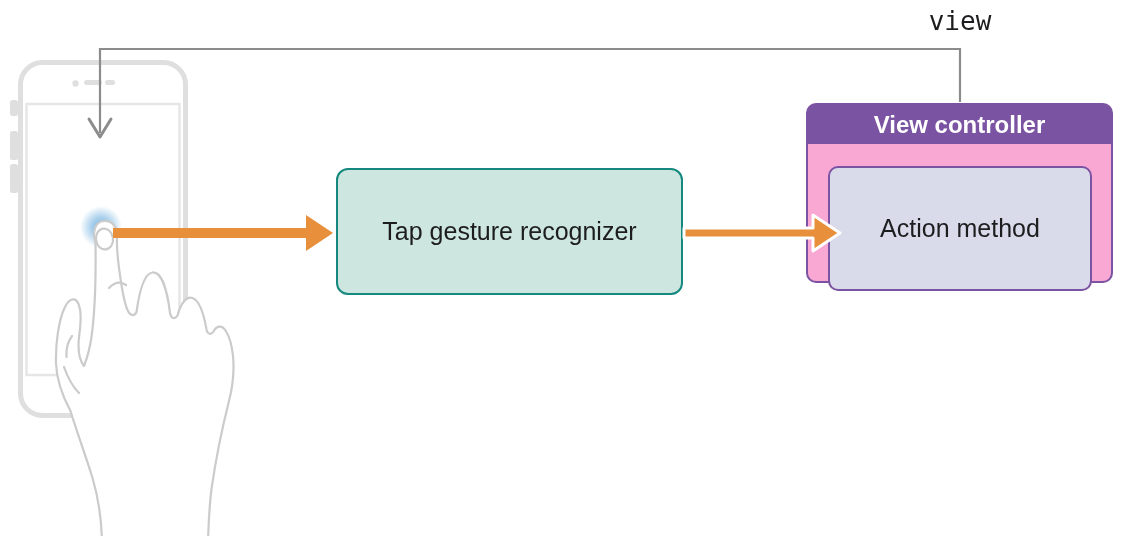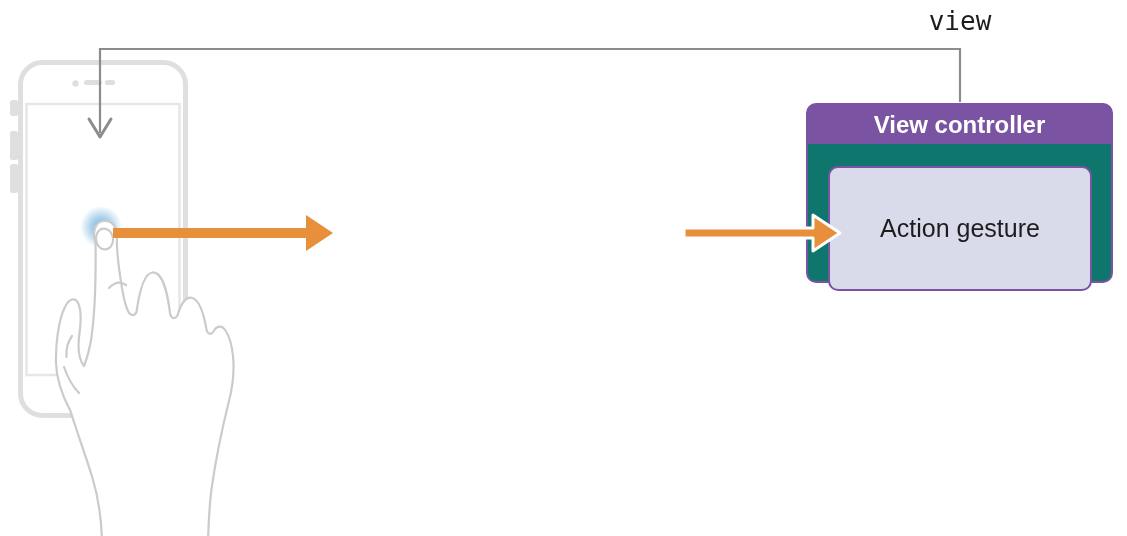--- a/index.html
+++ b/index.html
@@ -56,21 +56,21 @@
     display: flex; align-items: center; justify-content: center;
     font-size: 25px;
     color: var(--text-dark, #1d1d1f);
     z-index: 2;
   }
   .vc-box {
     position: absolute;
     left: 806px; top: 103px;
     width: 307px; height: 180px;
     box-sizing: border-box;
-    background: #0f766e;
+    background: #f9a8d4;
     border: 2.5px solid var(--purple, #7b53a3);
     border-radius: 10px;
     z-index: 2;
   }
   .vc-header {
     position: absolute;
     left: 0; top: 0; right: 0;
     height: 39px;
     background: var(--purple, #7b53a3);
     border-radius: 6px 6px 0 0;
@@ -157,27 +157,30 @@
     </g>
 
     <g>
       <path class="connector" d="M 100 133 L 100 49 L 960 49 L 960 102"></path>
       <path class="chevron" d="M 89 119 L 100 137 L 111 119"></path>
     </g>
   </svg>
 
   <div class="view-label">view</div>
 
+  <div class="tap-box">
+    <span>Tap gesture recognizer</span>
+  </div>
 
   <div class="vc-box">
     <div class="vc-header">
       <span>View controller</span>
     </div>
     <div class="action-box">
-      <span>Action gesture</span>
+      <span>Action method</span>
     </div>
   </div>
 
   <svg class="layer arrows" viewBox="0 0 1127 536">
     <polygon class="arrow" points="113,228 306,228 306,215 333,233 306,251 306,238 113,238"></polygon>
     <polygon class="arrow haloed" points="684,228 813,228 813,215 840,233 813,251 813,238 684,238"></polygon>
   </svg>
 
 </div>
 

